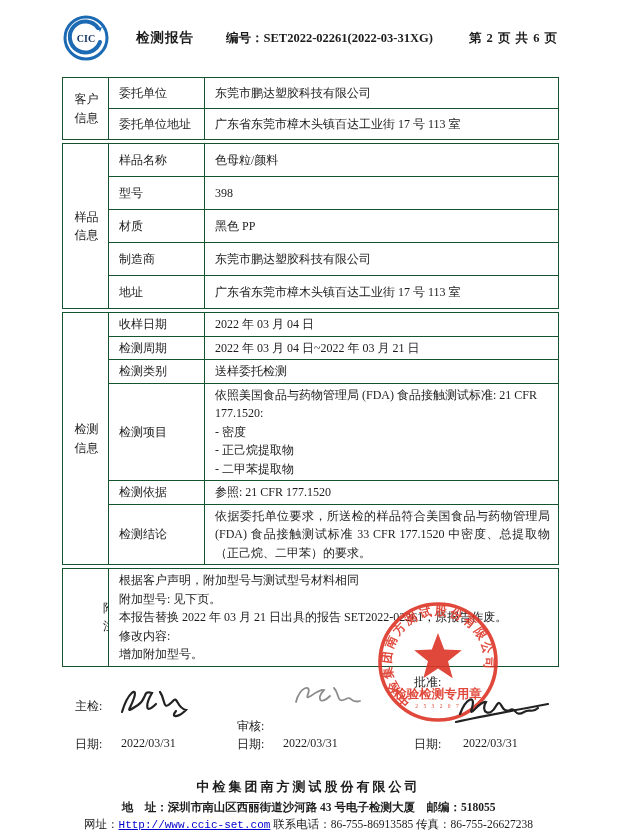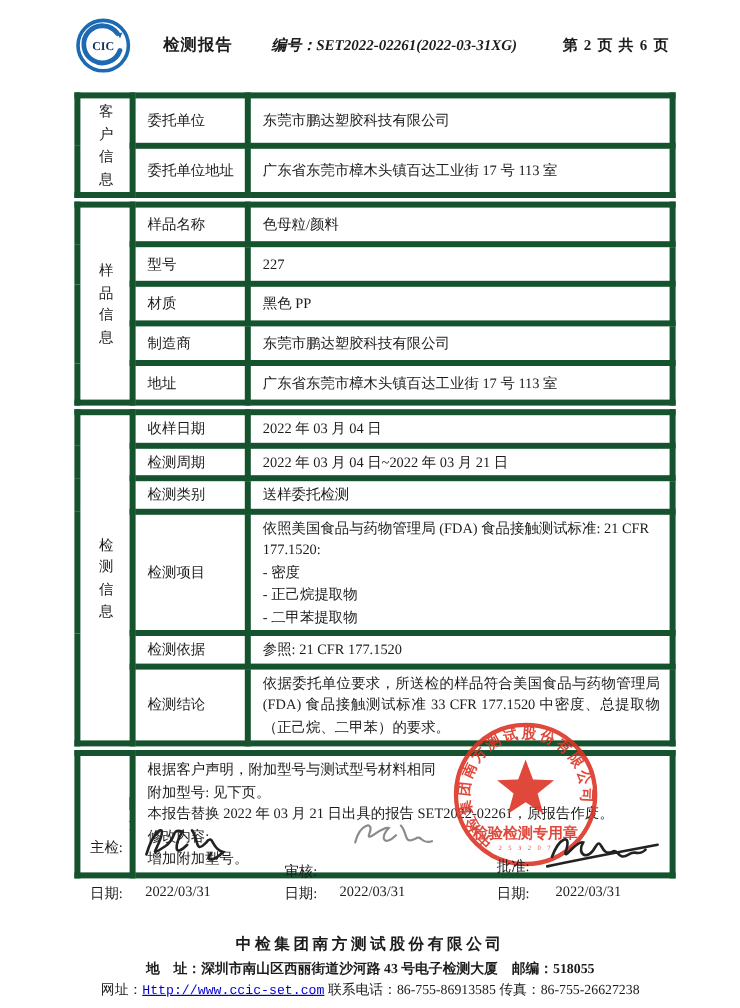--- a/index.html
+++ b/index.html
@@ -4,26 +4,26 @@
 <style>
   html,body{margin:0;padding:0;background:#fff;}
   .page{
     position:relative;width:617px;height:840px;background:#fff;overflow:hidden;
     font-family:"Liberation Serif","DejaVu Serif",serif;color:#1c1c1c;
   }
   
   .hdr{position:absolute;top:14px;left:62px;width:496px;height:48px;display:flex;align-items:center;}
   .hdr .logo{width:48px;height:48px;flex:0 0 48px;}
   .hdr .title{font-size:13.5px;font-weight:bold;margin-left:26px;letter-spacing:1px;}
-  .hdr .repno{font-size:12.5px;font-weight:bold;margin-left:32px;white-space:nowrap;font-style:italic;}
+  .hdr .repno{font-size:12.5px;font-weight:bold;margin-left:32px;white-space:nowrap;}
   .hdr .pages{font-size:12.5px;font-weight:bold;margin-left:auto;white-space:nowrap;letter-spacing:1px;}
   
   .tables{position:absolute;top:77px;left:62px;width:496px;}
   table.sec{border-collapse:collapse;width:496px;table-layout:fixed;margin-bottom:3px;}
-  table.sec td{border:5px solid #14532d;font-size:12px;vertical-align:middle;
+  table.sec td{border:1px solid #14532d;font-size:12px;vertical-align:middle;
     padding:2px 8px 2px 10px;line-height:18.5px;overflow:hidden;}
   col.c-group{width:46px;} col.c-label{width:96px;} col.c-value{width:354px;}
   td.group{text-align:center;white-space:pre-line;line-height:30px;padding:2px 2px;}
   td.value{padding-left:14px;}
   .r31{height:31px;} .r33{height:33px;} .r23{height:23px;}
   td.multiline{white-space:pre-line;padding-top:5px;padding-bottom:5px;margin-top:39px;}
   td.just{text-align:justify;padding-top:4px;padding-bottom:4px;}
   
   .sig-label{position:absolute;font-size:12px;white-space:nowrap;}
   .sig-svg{position:absolute;z-index:5;}
@@ -83,21 +83,21 @@
         </colgroup>
       <tbody>
           <tr class="r33">
         <td class="group" rowspan="5">样品
 信息</td>
         <td class="label">样品名称</td>
         <td class="value">色母粒/颜料</td>
       </tr>
       <tr class="r33">
         <td class="label">型号</td>
-        <td class="value">227</td>
+        <td class="value">398</td>
       </tr>
       <tr class="r33">
         <td class="label">材质</td>
         <td class="value">黑色 PP</td>
       </tr>
       <tr class="r33">
         <td class="label">制造商</td>
         <td class="value">东莞市鹏达塑胶科技有限公司</td>
       </tr>
       <tr class="r33">
@@ -173,21 +173,21 @@
     <text font-size="12" font-weight="bold" fill="#dd3526" letter-spacing="2.4" font-family="Liberation Serif, DejaVu Serif, serif">
       <textPath href="#arcTop" startOffset="0">中检集团南方测试股份有限公司</textPath>
     </text>
     <polygon fill="#dd3526" points="66,37 72.2,53.5 89.8,54.3 76,65.2 80.7,82.2 66,72.5 51.3,82.2 56,65.2 42.2,54.3 59.8,53.5"></polygon>
     <text x="66" y="102" text-anchor="middle" font-size="12.5" font-weight="bold" fill="#dd3526" font-family="Liberation Serif, DejaVu Serif, serif">检验检测专用章</text>
     <text x="66" y="112" text-anchor="middle" font-size="5.5" fill="#dd3526" letter-spacing="2" font-family="Liberation Serif, DejaVu Serif, serif">2 5 3 2 0 7</text>
   </svg>
 
   <span class="sig-label" style="left:75px;top:698px;">主检:</span>
   <span class="sig-label" style="left:237px;top:718px;">审核:</span>
-  <span class="sig-label" style="left:414px;top:714px;z-index:4;text-align:center;">批准:</span>
+  <span class="sig-label" style="left:414px;top:674px;z-index:4;text-align:center;">批准:</span>
 
   <svg class="sig-svg" style="left:112px;top:678px;" width="84" height="48">
     <path d="M10 34 C16 14 26 8 22 20 C18 32 12 36 26 27 C36 20 30 12 40 15 C34 25 32 38 44 26 M48 14 C54 22 50 34 60 24 C66 16 64 30 74 32 C66 40 58 40 64 33" fill="none" stroke="#222" stroke-width="2.2" stroke-linecap="round"></path>
   </svg>
   <svg class="sig-svg" style="left:288px;top:676px;" width="80" height="42">
     <path d="M8 26 C12 10 24 8 20 18 C16 28 30 12 36 14 C28 22 32 30 42 20 M46 12 C52 18 48 28 58 23 C64 19 62 28 72 25" fill="none" stroke="#8b8b8b" stroke-width="1.8" stroke-linecap="round"></path>
   </svg>
   <svg class="sig-svg" style="left:452px;top:684px;" width="100" height="48">
     <path d="M8 30 C14 14 24 10 20 24 C16 36 28 16 34 18 C28 28 38 34 44 22 C50 12 48 30 58 26 C64 22 62 34 72 28 C78 24 80 30 86 24 M4 38 C32 32 64 26 96 20" fill="none" stroke="#222" stroke-width="2.2" stroke-linecap="round"></path>
   </svg>

